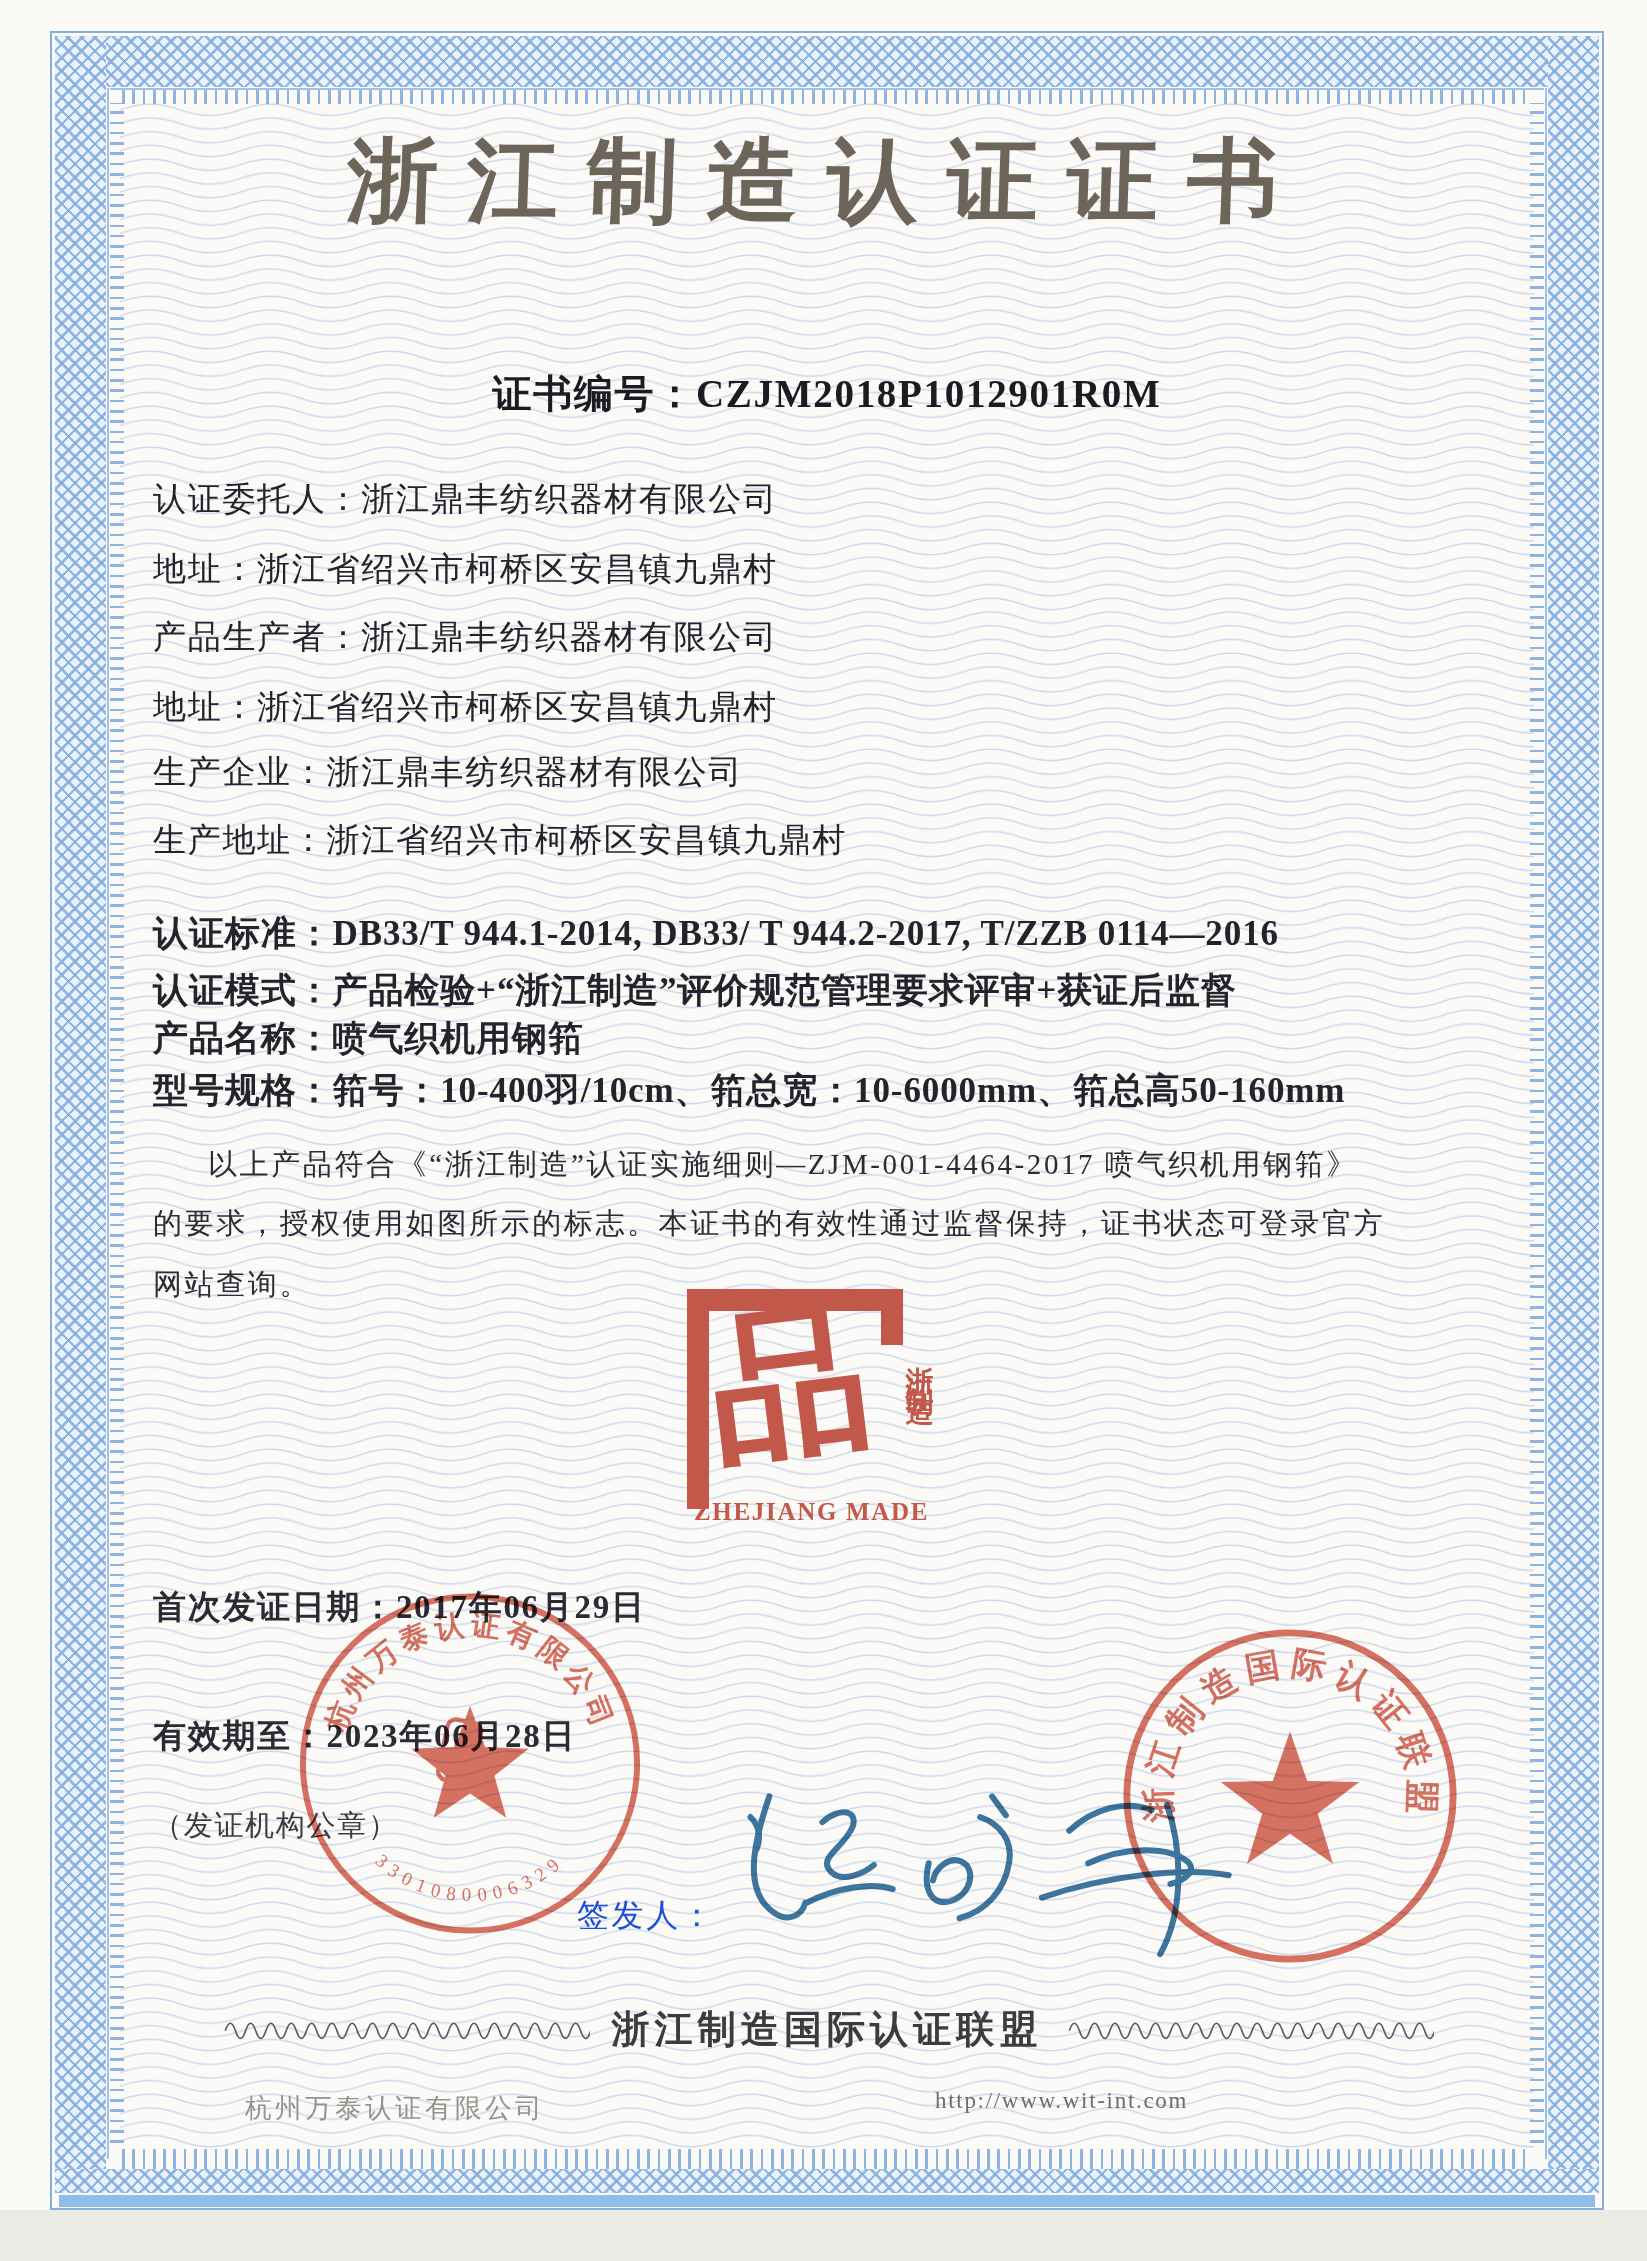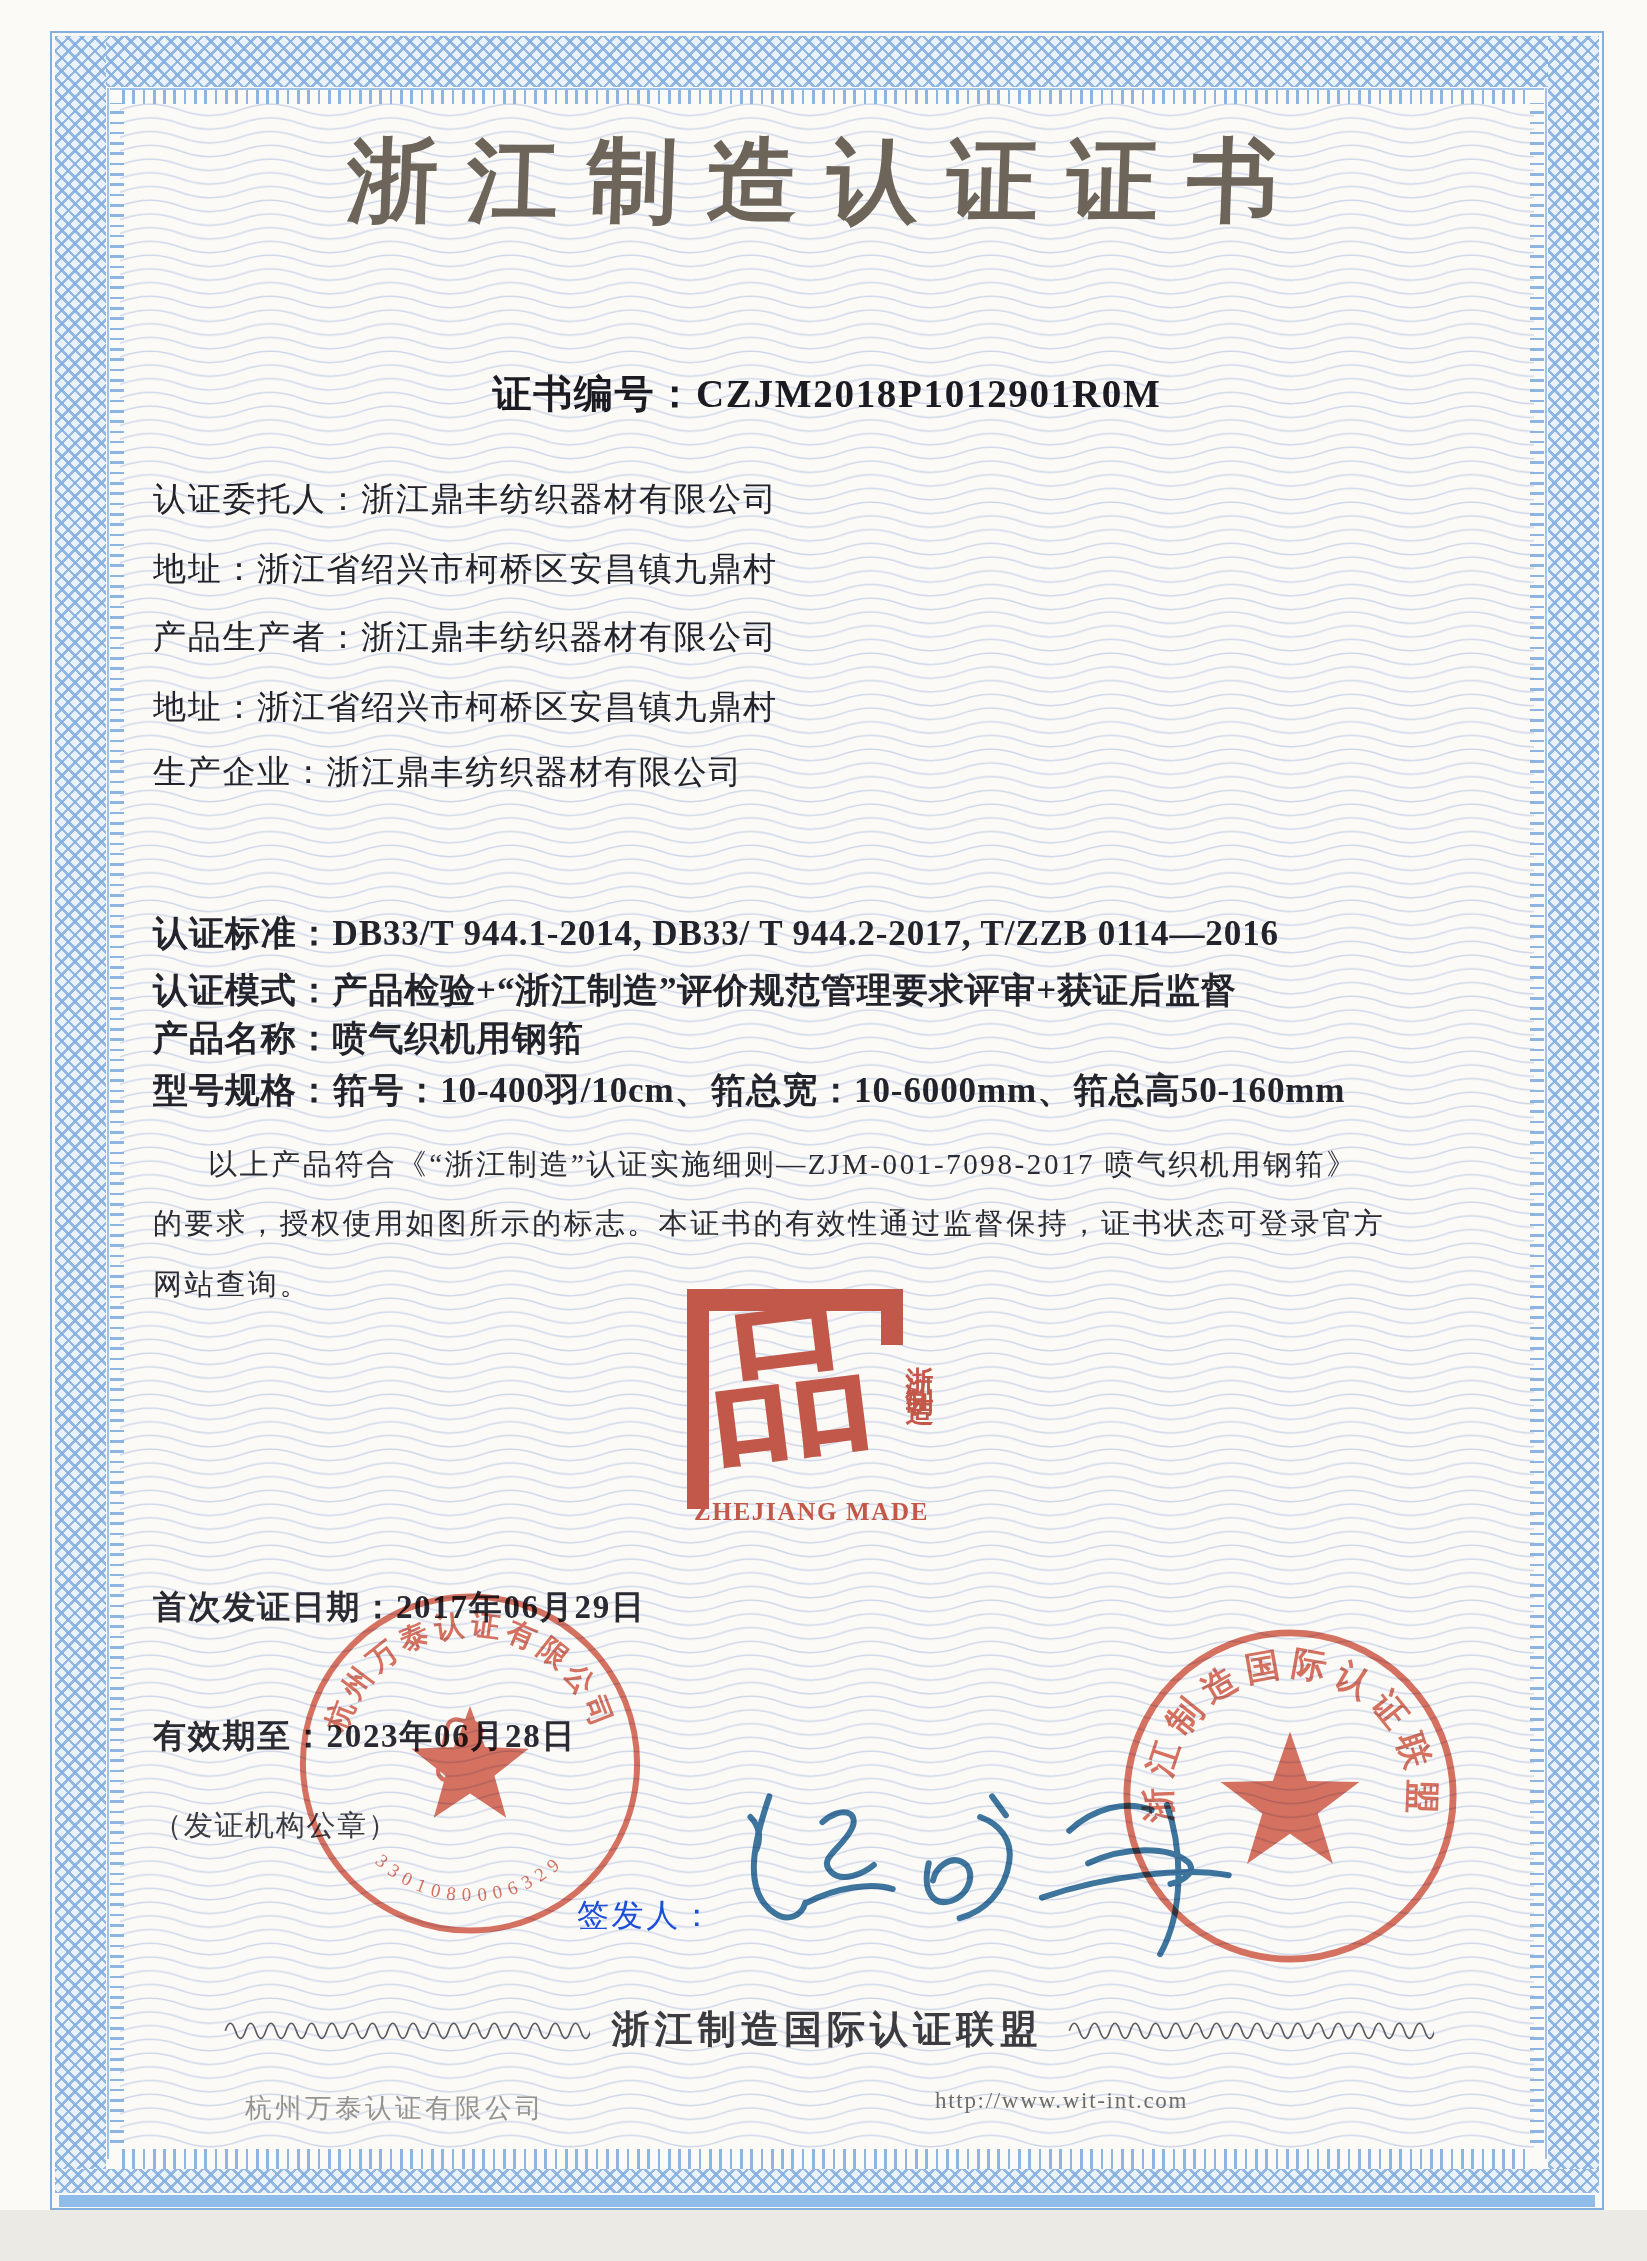--- a/index.html
+++ b/index.html
@@ -109,35 +109,38 @@
     </div>
     <div class="line field" style="top:584px">
       <span>产品生产者：</span><span>浙江鼎丰纺织器材有限公司</span>
     </div>
     <div class="line field" style="top:654px">
       <span>地址：</span><span>浙江省绍兴市柯桥区安昌镇九鼎村</span>
     </div>
     <div class="line field" style="top:719px">
       <span>生产企业：</span><span>浙江鼎丰纺织器材有限公司</span>
     </div>
+    <div class="line field" style="top:787px">
+      <span>生产地址：</span><span>浙江省绍兴市柯桥区安昌镇九鼎村</span>
+    </div>
 
     <div class="line spec" style="top:879px">
       <span>认证标准：</span><span>DB33/T 944.1-2014, DB33/ T 944.2-2017, T/ZZB 0114—2016</span>
     </div>
     <div class="line spec" style="top:936px">
       <span>认证模式：</span><span>产品检验+“浙江制造”评价规范管理要求评审+获证后监督</span>
     </div>
     <div class="line spec" style="top:984px">
       <span>产品名称：</span><span>喷气织机用钢筘</span>
     </div>
     <div class="line spec" style="top:1036px">
       <span>型号规格：</span><span>筘号：10-400羽/10cm、筘总宽：10-6000mm、筘总高50-160mm</span>
     </div>
 
-    <div class="line statement" style="top:1114px;left:158px">以上产品符合《“浙江制造”认证实施细则—ZJM-001-7098-2017 喷气织机用钢筘》</div>
+    <div class="line statement" style="top:1114px;left:158px">以上产品符合《“浙江制造”认证实施细则—ZJM-001-4464-2017 喷气织机用钢筘》</div>
     <div class="line statement" style="top:1173px">的要求，授权使用如图所示的标志。本证书的有效性通过监督保持，证书状态可登录官方</div>
     <div class="line statement" style="top:1234px">网站查询。</div>
 
     <div class="logo">
       <div class="bar bar-top"></div>
       <div class="bar bar-step"></div>
       <div class="bar bar-left"></div>
       <div class="logo-glyph">品</div>
       <div class="logo-vert">浙江制造</div>
       <div class="logo-caption">ZHEJIANG MADE</div>

